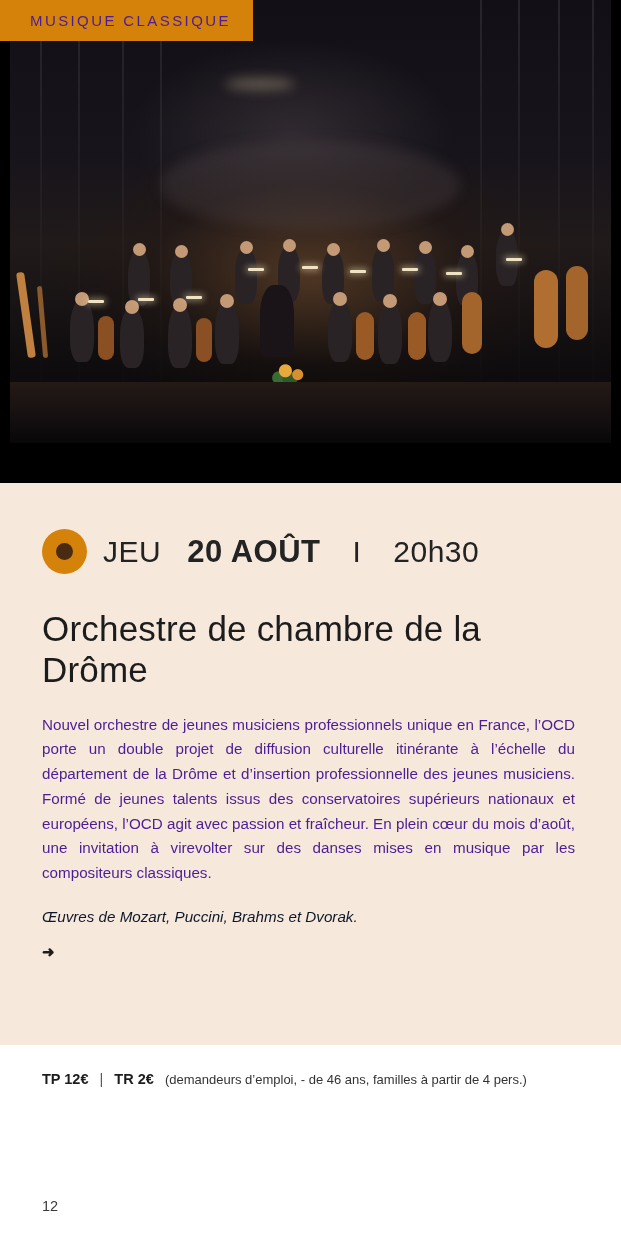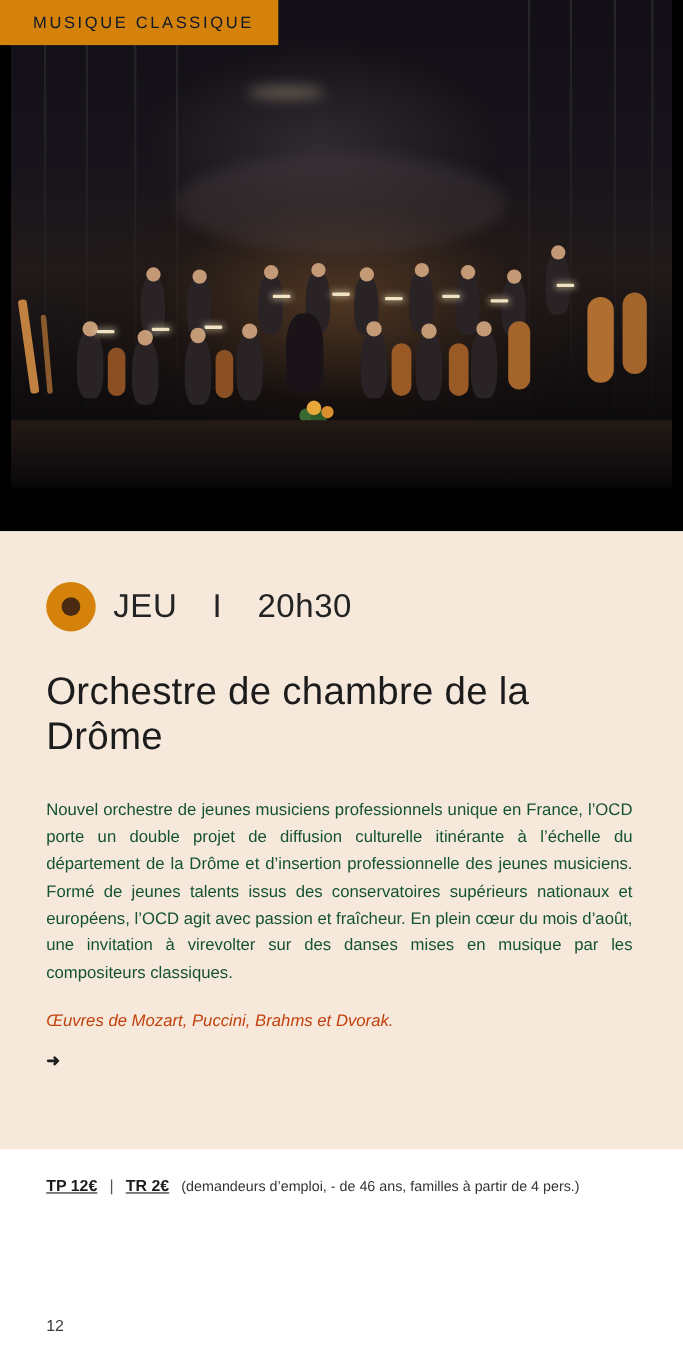--- a/index.html
+++ b/index.html
@@ -106,21 +106,21 @@
   }
 
   
   .category-tag {
     position: absolute;
     left: 0;
     top: 0;
     height: 41px;
     padding: 0 22px 0 30px;
     background: #d4820a;
-    color: #0f172a;
+    color: #4c1d95;
     font-size: 15px;
     letter-spacing: 2.4px;
     font-weight: 400;
     display: flex;
     align-items: center;
     z-index: 5;
   }
 
   
   .content {
@@ -167,40 +167,40 @@
   .date-text .dayno { font-weight: 700; font-size: 31px; letter-spacing: 0.5px; }
   .date-text .sep { font-weight: 300; color: #232323; margin: 0 6px; }
   .date-text .time { font-weight: 300; }
 
   .title {
     font-size: 35px;
     line-height: 1.18;
     font-weight: 300;
     color: #1c1c1c;
     letter-spacing: 0.2px;
-    margin: 0 0 34px 0;
+    margin: 0 0 22px 0;
   }
   .subtitle {
     font-size: 17.5px;
     font-weight: 700;
     color: #1c1c1c;
     margin: 0 0 18px 0;
     letter-spacing: 0.1px;
   }
   .body-text {
     font-size: 15.2px;
     line-height: 1.63;
-    color: #14532d;
+    color: #4c1d95;
     text-align: justify;
     margin: 0 4px 22px 0;
   }
   .works {
     font-size: 15.2px;
     font-style: italic;
-    color: #c2410c;
+    color: #0f172a;
     margin: 0 0 18px 0;
   }
   .direction {
     font-size: 15.2px;
     font-style: italic;
     font-weight: 700;
     color: #1c1c1c;
     display: flex;
     align-items: baseline;
     gap: 6px;
@@ -225,21 +225,21 @@
     font-weight: 700;
     color: #1c1c1c;
     margin-bottom: 11px;
     letter-spacing: 0.1px;
   }
   .audience-line .pipe { font-weight: 400; color: #555; margin: 0 7px; }
   .price-line {
     font-size: 14.5px;
     color: #1c1c1c;
   }
-  .price-line .strong { font-weight: 700; text-decoration: underline; }
+  .price-line .strong { font-weight: 700; }
   .price-line .pipe { font-weight: 400; color: #555; margin: 0 7px; }
   .price-line .note { font-size: 13px; font-weight: 400; color: #333; margin-left: 7px; }
 
   .page-number {
     position: absolute;
     left: 42px;
     bottom: 27px;
     font-size: 14.5px;
     color: #3a3a3a;
   }
@@ -328,20 +328,21 @@
   </div>
 
   <div class="content">
 
     <div class="date-row">
       <span class="date-dot">
         <span class="inner"></span>
       </span>
       <span class="date-text">
         <span class="day">JEU</span>
+        <span class="dayno">20 AOÛT</span>
         <span class="sep">I</span>
         <span class="time">20h30</span>
       </span>
     </div>
 
     <h1 class="title">Orchestre de chambre de la Drôme</h1>
     <p class="body-text">Nouvel orchestre de jeunes musiciens professionnels unique en France, l’OCD porte un double projet de diffusion culturelle itinérante à l’échelle du département de la Drôme et d’insertion professionnelle des jeunes musiciens. Formé de jeunes talents issus des conservatoires supérieurs nationaux et européens, l’OCD agit avec passion et fraîcheur. En plein cœur du mois d’août, une invitation à virevolter sur des danses mises en musique par les compositeurs classiques.</p>
     <p class="works">Œuvres de Mozart, Puccini, Brahms et Dvorak.</p>
     <p class="direction">
       <span class="arrow-icon">➜</span>

